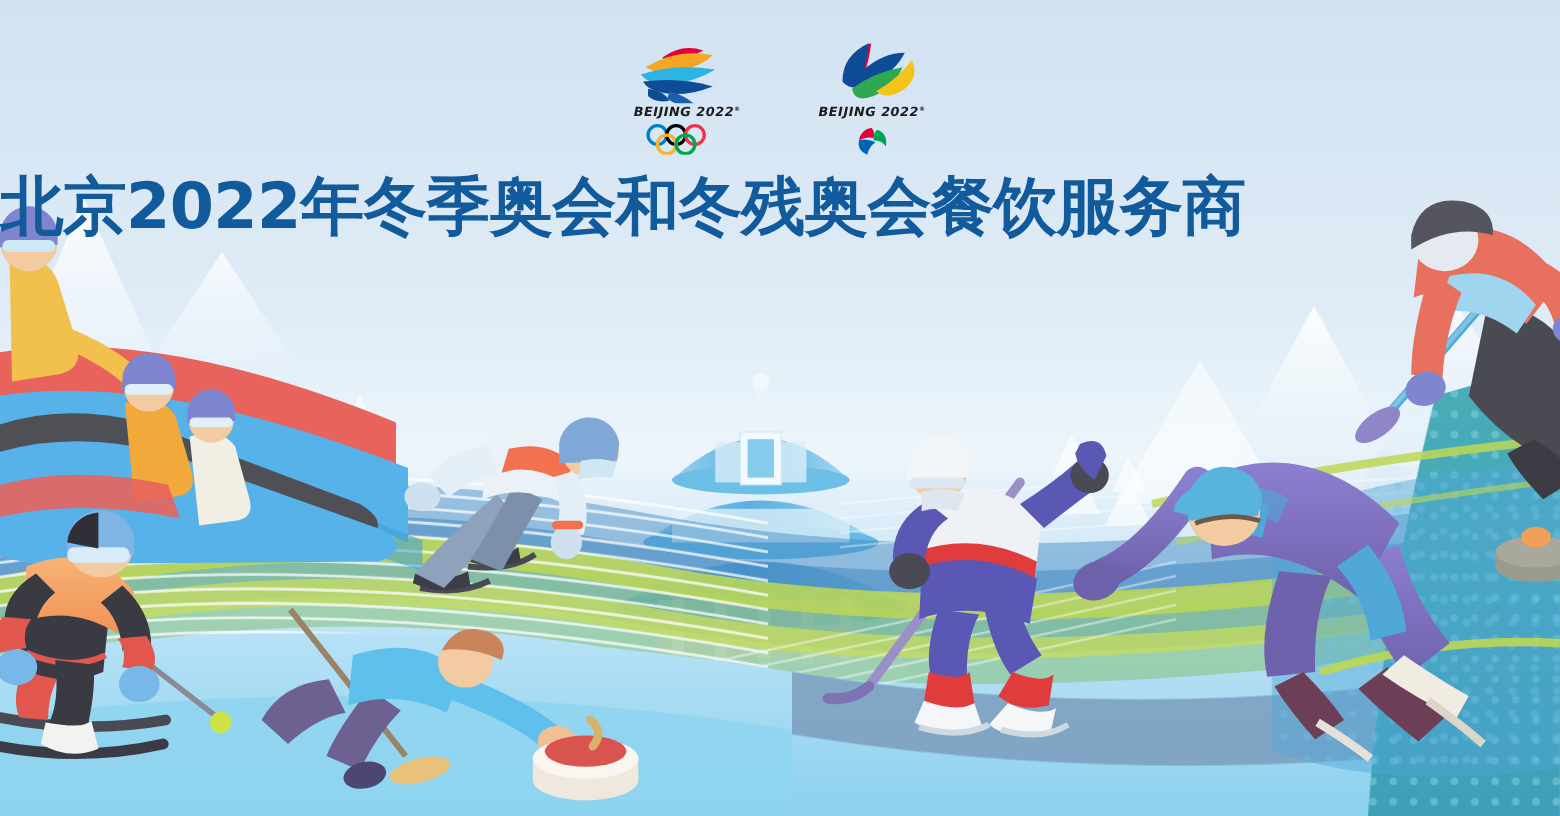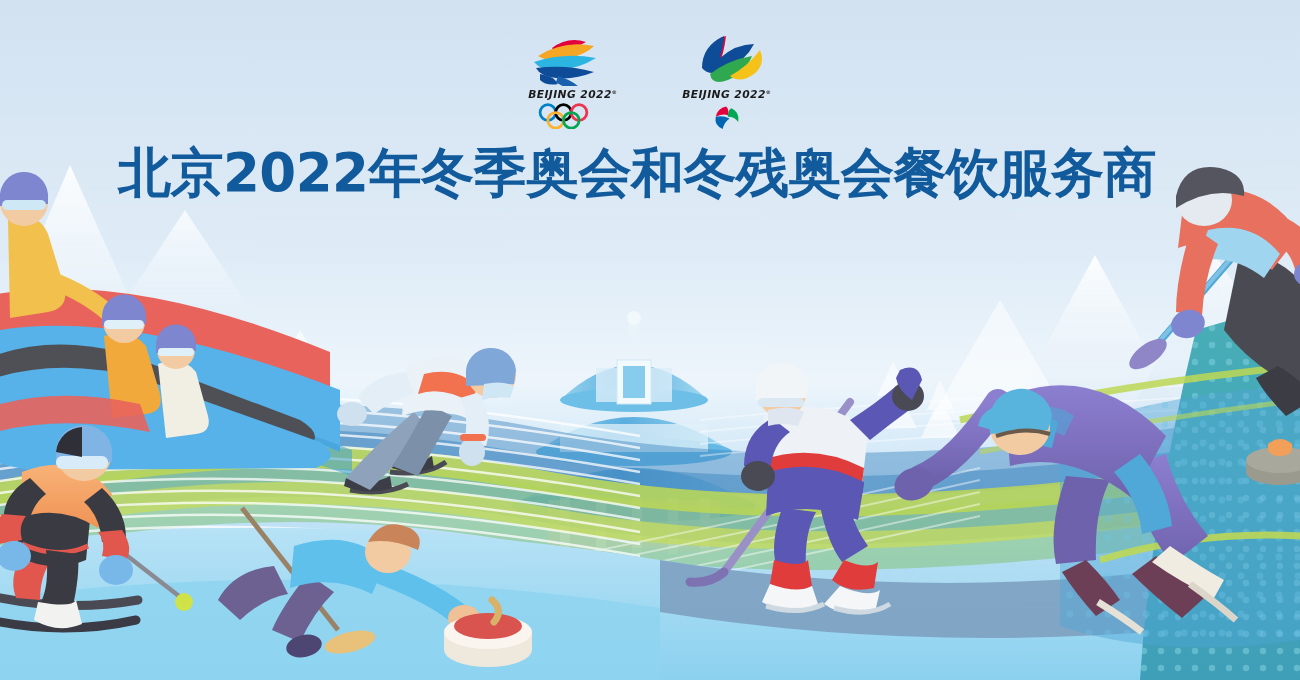--- a/index.html
+++ b/index.html
@@ -27,21 +27,21 @@
     font-weight:700;font-style:italic;font-size:10.5px;
     letter-spacing:.4px;color:#1b1b1b;margin-top:2px;white-space:nowrap;
     transform:scaleX(1.02);
   }
   .logo-word sup{font-size:5px;vertical-align:super;}
   .logo-sub{margin-top:3px;height:26px;}
 
   
   .title{
     position:absolute;left:0;top:143px;width:1156px;
-    text-align:right;
+    text-align:left;
     font-family:"DejaVu Sans","Liberation Sans",sans-serif;
     font-weight:700;
     font-size:53px;
     line-height:60px;
     letter-spacing:-0.5px;
     color:#115a9c;
     white-space:nowrap;
   }
 </style>
 </head>

